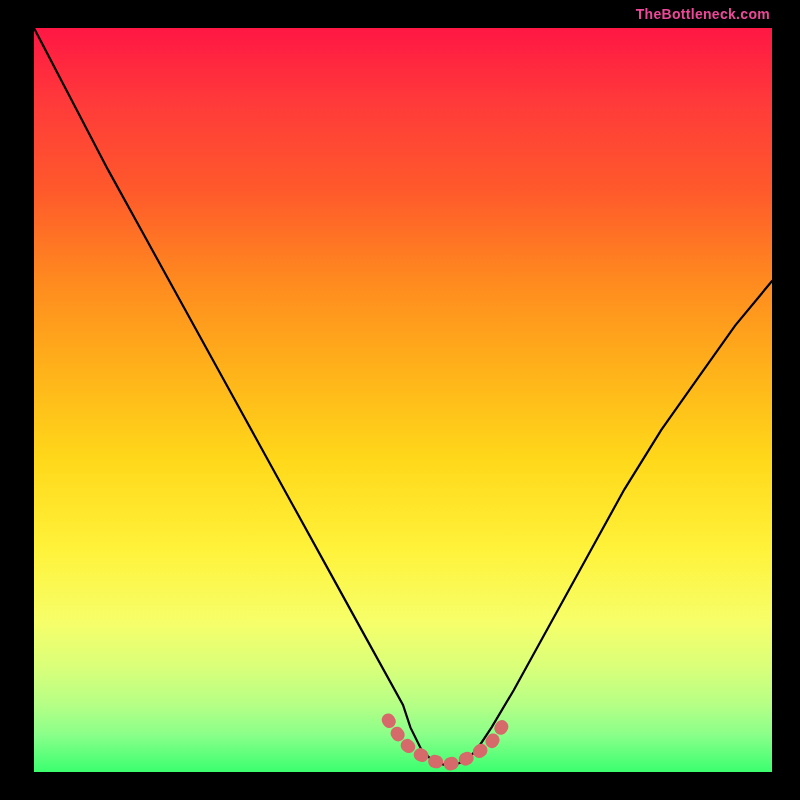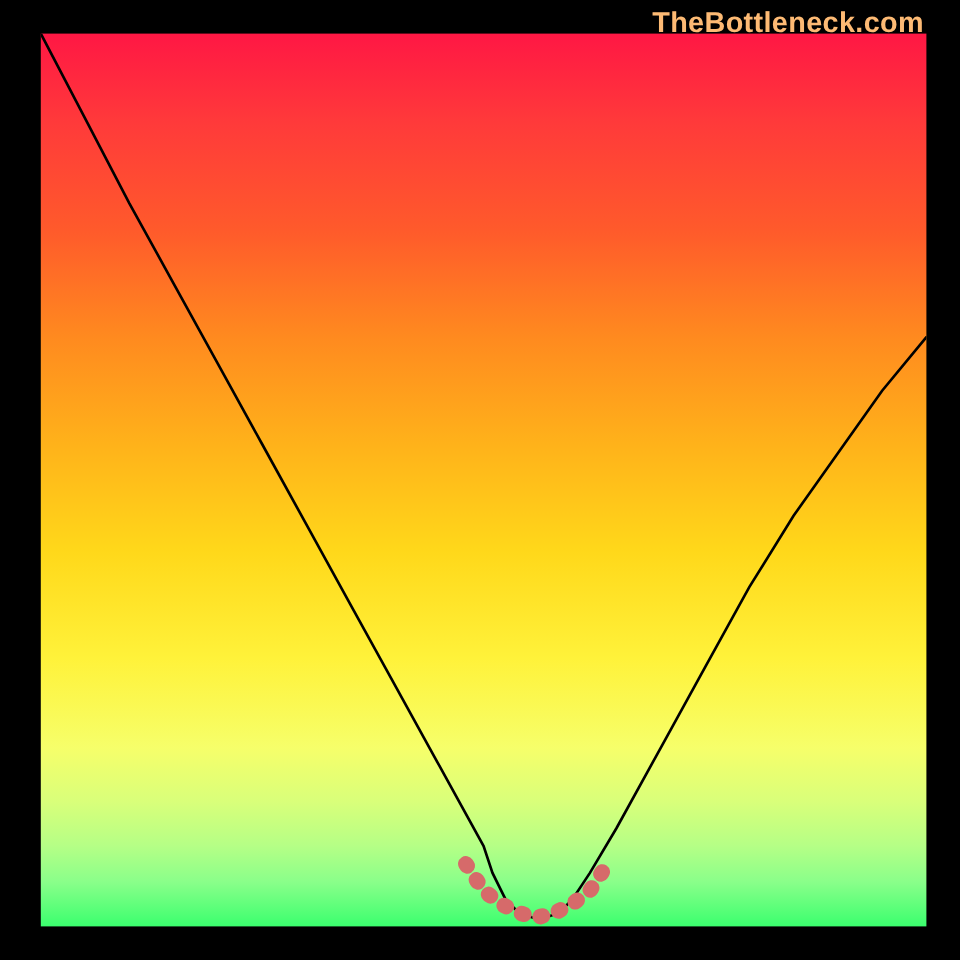--- a/index.html
+++ b/index.html
@@ -36,22 +36,22 @@
       #d9ff7a 86%,
       #b5ff86 91%,
       #8aff8a 95%,
       #3bff6e 100%
     );
   }
   .watermark {
     position: absolute;
     top: 6px;
     right: 30px;
-    color: #fdba74;
-    font-size: 24px;
+    color: #ec4899;
+    font-size: 14px;
     font-weight: 600;
     letter-spacing: 0.3px;
     user-select: none;
   }
   svg.curve {
     position: absolute;
     left: 0;
     top: 0;
     width: 738px;
     height: 744px;

